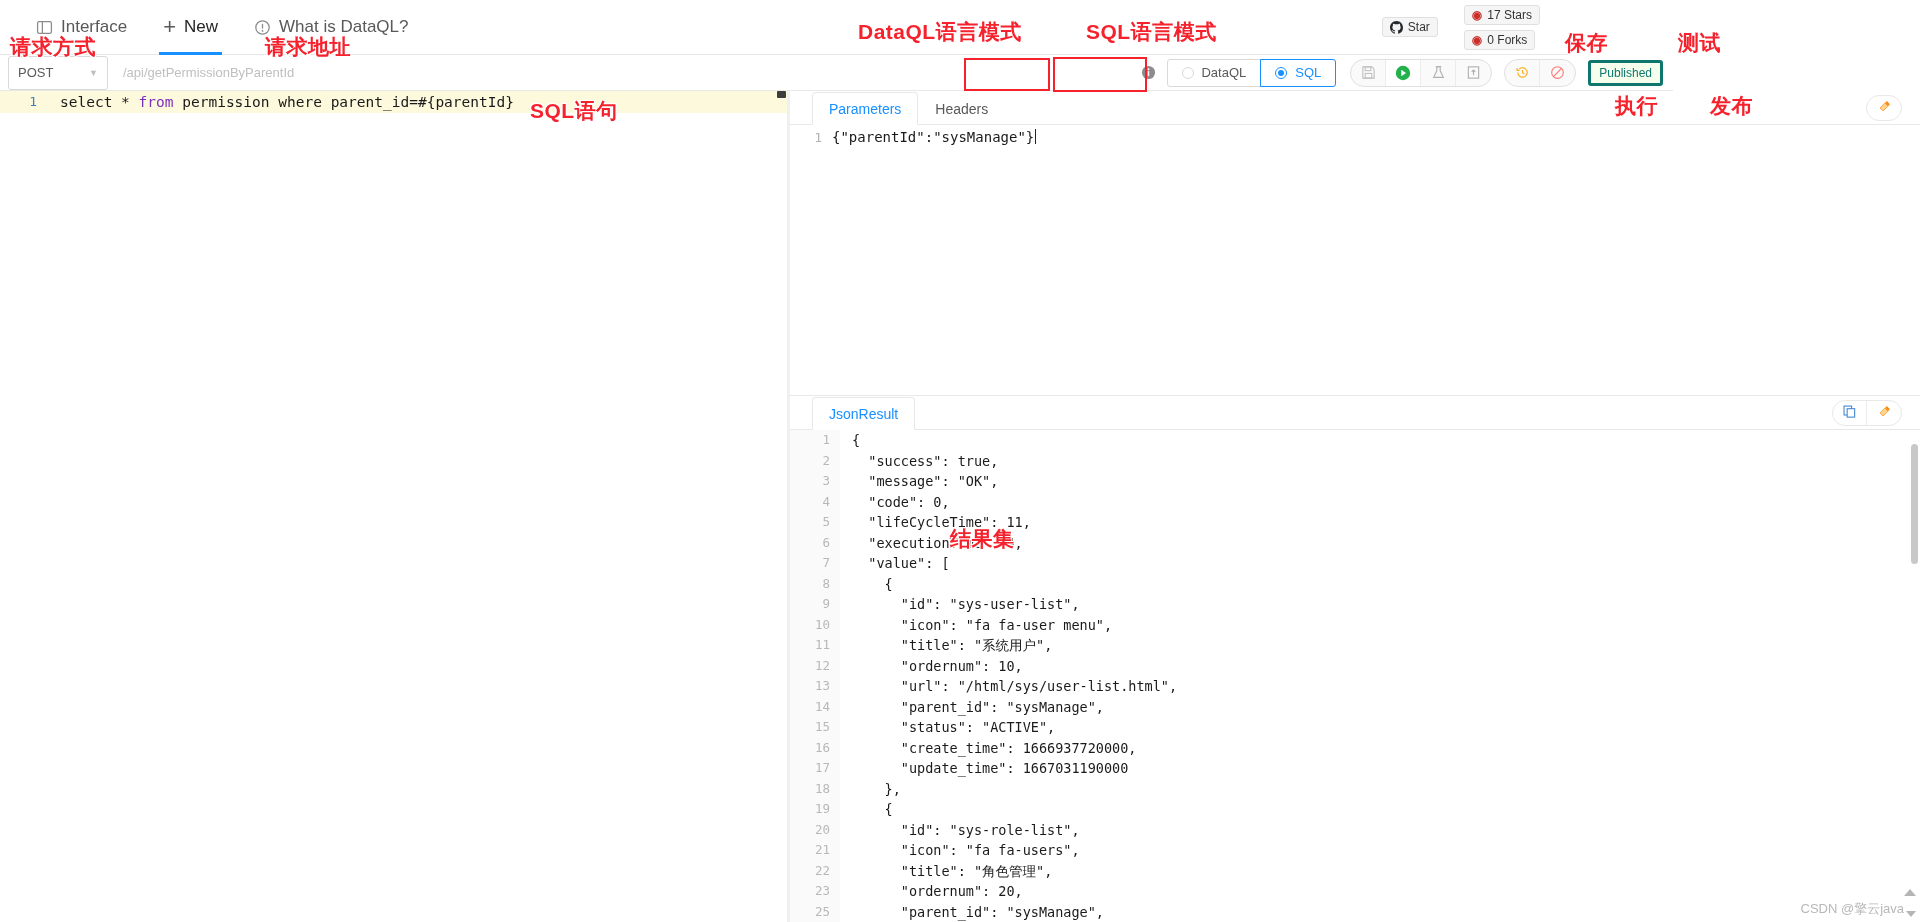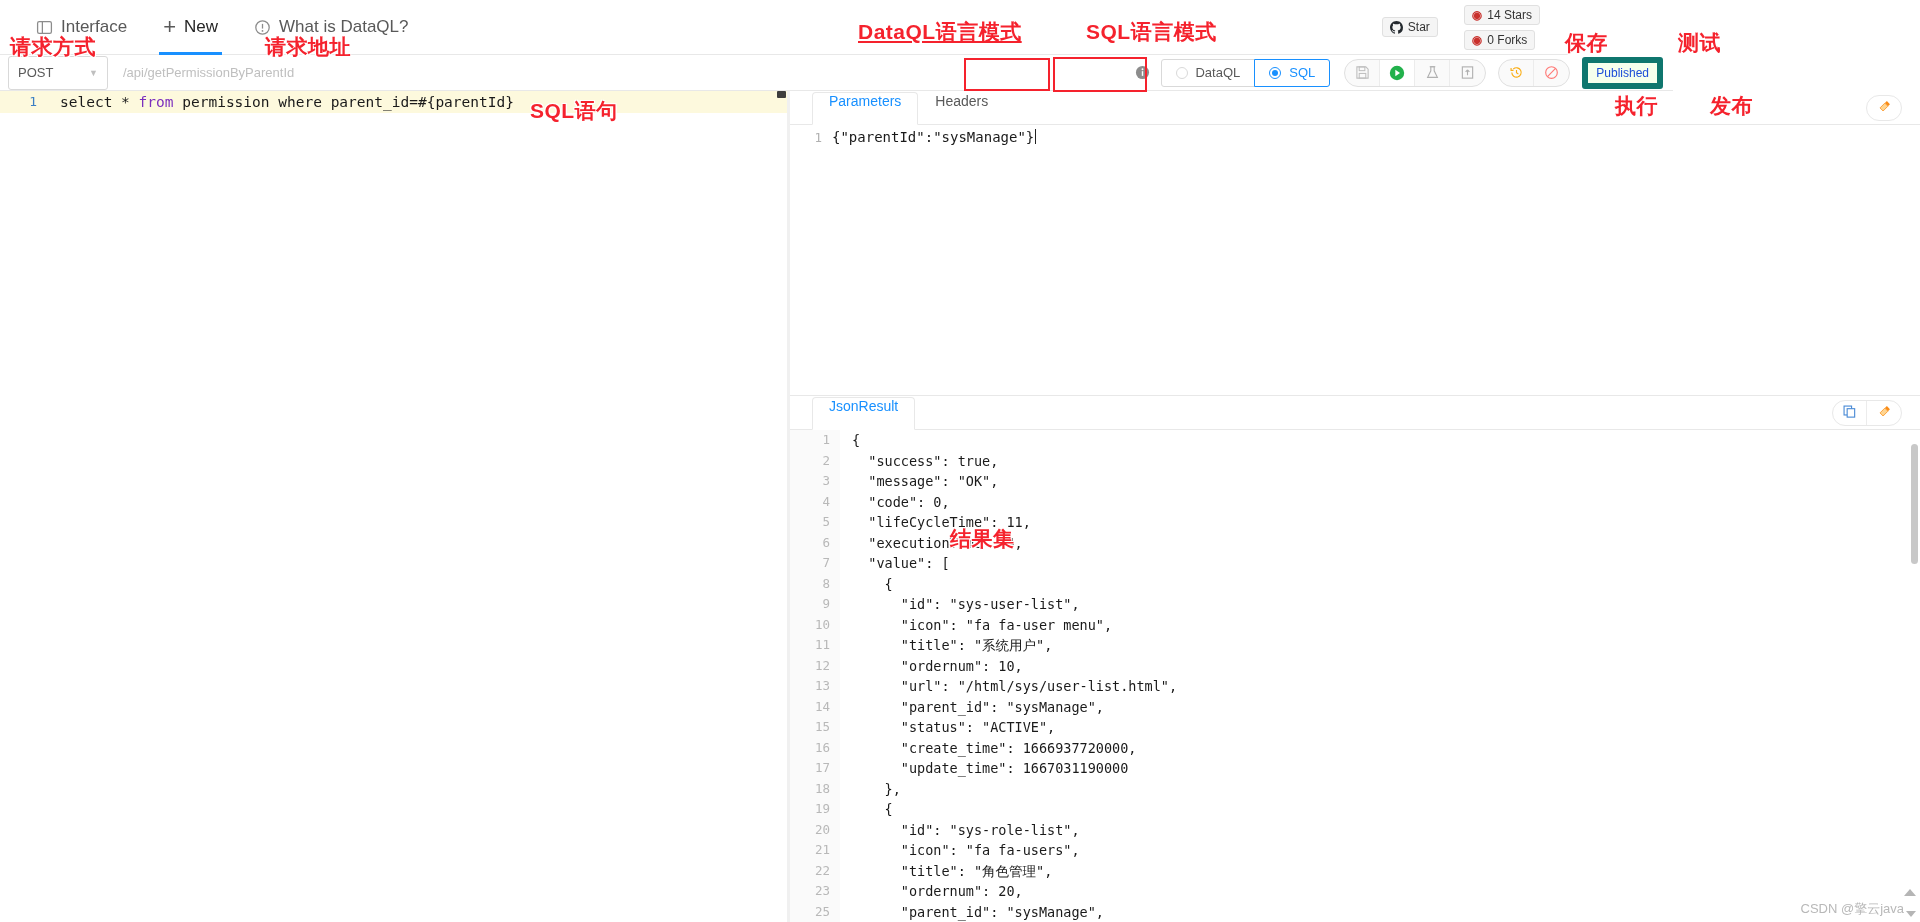--- a/index.html
+++ b/index.html
@@ -119,21 +119,21 @@
     background:#fafafa;
   }
   .tool-btn {
     width:35px; height:26px; display:flex; align-items:center; justify-content:center;
     cursor:pointer; background:transparent; border-right:1px solid #ececec;
   }
   .tool-btn:last-child { border-right:none; }
   .tool-btn.white { background:#fff; }
   .tool-btn svg { display:block; }
   .pub-badge {
-    border:6px solid #0f766e; background:#f6ffed; color:#1d4ed8;
+    border:3px solid #0f766e; background:#f6ffed; color:#0f766e;
     font-size:12px; border-radius:3px; padding:3px 8px; white-space:nowrap;
   }
 
   
   .main { position:absolute; top:91px; left:0; width:1920px; height:831px; display:flex; }
   .left-pane { width:790px; position:relative; background:#fff; border-right:1px solid #e8e8e8; }
   .right-pane { flex:1; position:relative; background:#fff; display:flex; flex-direction:column; }
 
   
   .editor { position:absolute; inset:0; overflow:hidden; }
@@ -160,21 +160,21 @@
 
   
   .params-section { height:435px; position:relative; display:flex; flex-direction:column; }
   .tabbar {
     height:34px; display:flex; align-items:flex-end;
     border-bottom:1px solid #e8e8e8; padding-left:22px; position:relative;
     background:#fff;
   }
   .tab {
     height:33px; min-width:86px; padding:0 16px;
-    display:flex; justify-content:center;
+    display:flex; align-items:center; justify-content:center;
     font-size:14px; color:#595959; cursor:pointer;
     border:1px solid transparent; border-bottom:none;
     border-radius:4px 4px 0 0; margin-bottom:-1px;
   }
   .tab.active {
     color:#1890ff; background:#fff;
     border-color:#e8e8e8; border-bottom:1px solid #fff;
   }
   .tab-actions {
     margin-left:auto; margin-right:18px; margin-bottom:3px;
@@ -267,21 +267,21 @@
         <span class="gh-mark">
           <svg viewBox="0 0 16 16">
               <path d="M8 0C3.58 0 0 3.58 0 8c0 3.54 2.29 6.53 5.47 7.59.4.07.55-.17.55-.38 0-.19-.01-.82-.01-1.49-2.01.37-2.53-.49-2.69-.94-.09-.23-.48-.94-.82-1.13-.28-.15-.68-.52-.01-.53.63-.01 1.08.58 1.23.82.72 1.21 1.87.87 2.33.66.07-.52.28-.87.51-1.07-1.78-.2-3.64-.89-3.64-3.95 0-.87.31-1.59.82-2.15-.08-.2-.36-1.02.08-2.12 0 0 .67-.21 2.2.82a7.4 7.4 0 0 1 2-.27c.68 0 1.36.09 2 .27 1.53-1.04 2.2-.82 2.2-.82.44 1.1.16 1.92.08 2.12.51.56.82 1.27.82 2.15 0 3.07-1.87 3.75-3.65 3.95.29.25.54.73.54 1.48 0 1.07-.01 1.93-.01 2.2 0 .21.15.46.55.38A8.01 8.01 0 0 0 16 8c0-4.42-3.58-8-8-8z"></path>
             </svg>
         </span>
         <span>Star</span>
       </div>
       <div class="gh-col">
         <div class="gh-badge">
           <span class="gicon">◉</span>
-          <span>14 Stars</span>
+          <span>17 Stars</span>
         </div>
         <div class="gh-badge">
           <span class="gicon">◉</span>
           <span>0 Forks</span>
         </div>
       </div>
     </div>
   </div>
 
   <div class="urlrow">
@@ -542,21 +542,21 @@
           <div class="vscroll"></div>
           <div class="scroll-arrow"></div>
         </div>
       </div>
 
     </div>
   </div>
 
   <div class="anno" style="left:10px; top:33px;">请求方式</div>
   <div class="anno" style="left:265px; top:33px;">请求地址</div>
-  <div class="anno" style="left:858px; top:18px;text-decoration:underline;">DataQL语言模式</div>
+  <div class="anno" style="left:858px; top:18px;">DataQL语言模式</div>
   <div class="anno" style="left:1086px; top:18px;">SQL语言模式</div>
   <div class="anno" style="left:1565px; top:29px;">保存</div>
   <div class="anno" style="left:1665px; top:29px;margin-left:13px;">测试</div>
   <div class="anno" style="left:1615px; top:92px;">执行</div>
   <div class="anno" style="left:1710px; top:92px;">发布</div>
   <div class="anno" style="left:530px; top:97px;">SQL语句</div>
   <div class="anno" style="left:950px; top:525px;">结果集</div>
 
   <div class="anno-box" style="left:964px; top:58px; width:86px; height:33px;"></div>
   <div class="anno-box" style="left:1053px; top:57px; width:94px; height:35px;"></div>

